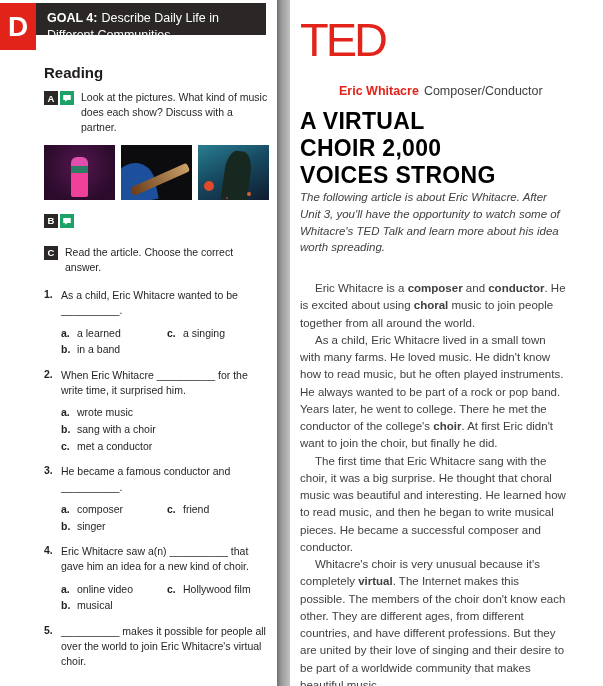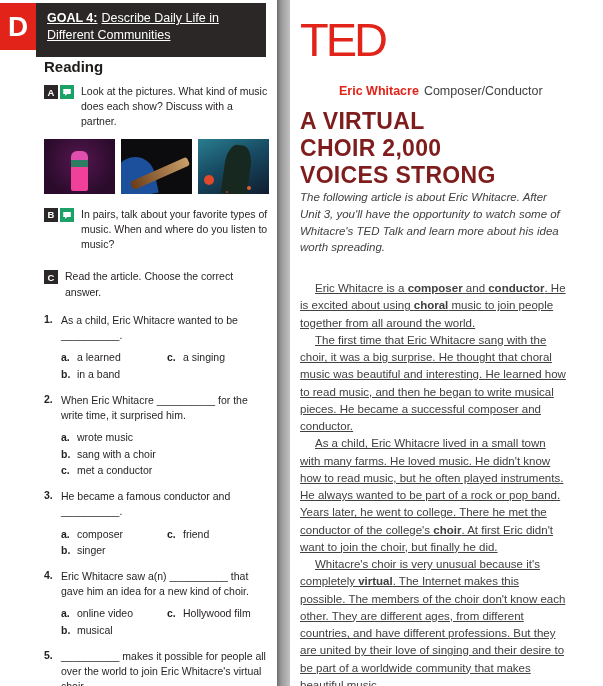--- a/index.html
+++ b/index.html
@@ -4,31 +4,31 @@
 <style>
   * { margin: 0; padding: 0; box-sizing: border-box; }
   html, body { background: #ffffff; }
   body { font-family: "Liberation Sans", sans-serif; color: #231f20; }
   .page { position: relative; width: 603px; height: 686px; background: #fff; overflow: hidden; }
 
   
   .corner-d { position: absolute; left: 0; top: 3px; width: 36px; height: 47px;
     background: #e2231a; color: #fff; font-size: 28px; font-weight: bold;
     display: flex; align-items: center; justify-content: center; }
-  .goal-header { position: absolute; left: 36px; top: 3px; width: 230px; height: 54px;
-    background: #2b2726; color: #fff; padding: 7px 11px; font-size: 12.5px; line-height: 1.32; text-decoration: underline; }
+  .goal-header { position: absolute; left: 36px; top: 3px; width: 230px; height: 32px;
+    background: #2b2726; color: #fff; padding: 7px 11px; font-size: 12.5px; line-height: 1.32; }
   .goal-header b { margin-right: 4px; }
 
   
   .spine { position: absolute; left: 277px; top: 0; width: 13px; height: 686px;
     background: linear-gradient(to right, #6f6f6f 0, #9b9b9b 35%, #c2c2c2 100%); }
 
   
   .left-col { position: absolute; left: 44px; top: 58px; width: 226px; }
-  .reading-h { font-size: 15px; font-weight: bold; color: #1e1b1a; }
+  .reading-h { font-size: 15px; font-weight: bold; color: #1e1b1a; margin-top: 6px; }
   .ex-row { display: flex; margin-top: 9px; }
   .tiles { display: flex; flex: 0 0 auto; margin-right: 7px; margin-top: 1px; }
   .tile { width: 14px; height: 14px; display: flex; align-items: center; justify-content: center; }
   .tile.letter { background: #2b2726; color: #fff; font-size: 9.5px; font-weight: bold; }
   .tile.speak { background: #1ca169; margin-left: 2px; }
   .tile.speak svg { width: 10px; height: 10px; display: block; }
   .ex-text { font-size: 10.5px; line-height: 1.45; width: 194px; }
 
   .photos { display: flex; gap: 6px; margin-top: 9px; }
   .photo { width: 71px; height: 55px; position: relative; overflow: hidden; }
@@ -56,25 +56,25 @@
   .opt { display: flex; font-size: 10.5px; line-height: 1.4; }
   .opt b { flex: 0 0 16px; }
 
   
   .right-col { position: absolute; left: 300px; top: 20px; width: 268px; }
   .ted-logo { display: flex; align-items: flex-start; }
   .ted-word { color: #e2231a; font-size: 47px; font-weight: normal; letter-spacing: -3px; line-height: 0.85; }
   .ted-tag { margin-left: 12px; color: #58595b; font-size: 20.5px; line-height: 1.05; white-space: pre-line; margin-top: 1px; }
   .byline { margin-top: 24px; font-size: 12.5px; color: #414042; }
   .byline b { color: #e2231a; margin-right: 5px; padding-left: 39px; }
-  .article-title { margin-top: 10px; font-size: 23px; font-weight: bold; color: #7f1d1d;
+  .article-title { margin-top: 10px; font-size: 23px; font-weight: bold; color: #000000;
     line-height: 1.18; white-space: pre-line; letter-spacing: 0.3px; }
   .intro { font-style: italic; font-size: 11.5px; color: #414042; line-height: 1.45; width: 266px; }
   .article { margin-top: 24px; width: 266px; }
-  .article p { font-size: 11.5px; color: #414042; line-height: 1.5; text-indent: 15px; text-decoration: underline; }
+  .article p { font-size: 11.5px; color: #414042; line-height: 1.5; text-indent: 15px; }
 </style>
 </head>
 <body>
 
 <div class="page">
 
   <div class="corner-d">D</div>
   <div class="goal-header">
     <b>GOAL 4:</b><span>Describe Daily Life in Different Communities</span>
   </div>
@@ -105,21 +105,20 @@
 
     <div class="ex-row" style="margin-top:13px;">
       <span class="tiles">
         <span class="tile letter">B</span>
         <span class="tile speak">
           <svg viewBox="0 0 16 16">
               <path d="M2 3h12v8H8.5L5 14v-3H2z" fill="#fff"></path>
             </svg>
         </span>
       </span>
-      <span class="ex-text">In pairs, talk about your favorite types of music. When and where do you listen to music?</span>
     </div>
 
     <div class="ex-row" style="margin-top:17px;">
       <span class="tiles">
         <span class="tile letter">C</span>
       </span>
       <span class="ex-text">Read the article. Choose the correct answer.</span>
     </div>
 
     <div class="questions">
@@ -233,20 +232,20 @@
     </div>
 
     <div class="article-title">A VIRTUAL
 CHOIR 2,000
 VOICES STRONG</div>
 
     <div class="intro">The following article is about Eric Whitacre. After Unit 3, you'll have the opportunity to watch some of Whitacre's TED Talk and learn more about his idea worth spreading.</div>
 
     <div class="article">
       <p><span>Eric Whitacre is a </span><b>composer</b><span> and </span><b>conductor</b><span>. He is excited about using </span><b>choral</b><span> music to join people together from all around the world.</span></p>
+      <p><span>As a child, Eric Whitacre lived in a small town with many farms. He loved music. He didn't know how to read music, but he often played instruments. He always wanted to be part of a rock or pop band. Years later, he went to college. There he met the conductor of the college's </span><b>choir</b><span>. At first Eric didn't want to join the choir, but finally he did.</span></p>
       <p><span>The first time that Eric Whitacre sang with the choir, it was a big surprise. He thought that choral music was beautiful and interesting. He learned how to read music, and then he began to write musical pieces. He became a successful composer and conductor.</span></p>
-      <p><span>As a child, Eric Whitacre lived in a small town with many farms. He loved music. He didn't know how to read music, but he often played instruments. He always wanted to be part of a rock or pop band. Years later, he went to college. There he met the conductor of the college's </span><b>choir</b><span>. At first Eric didn't want to join the choir, but finally he did.</span></p>
       <p><span>Whitacre's choir is very unusual because it's completely </span><b>virtual</b><span>. The Internet makes this possible. The members of the choir don't know each other. They are different ages, from different countries, and have different professions. But they are united by their love of singing and their desire to be part of a worldwide community that makes beautiful music.</span></p>
     </div>
 
   </div>
 
 </div>
 
 </body></html>

